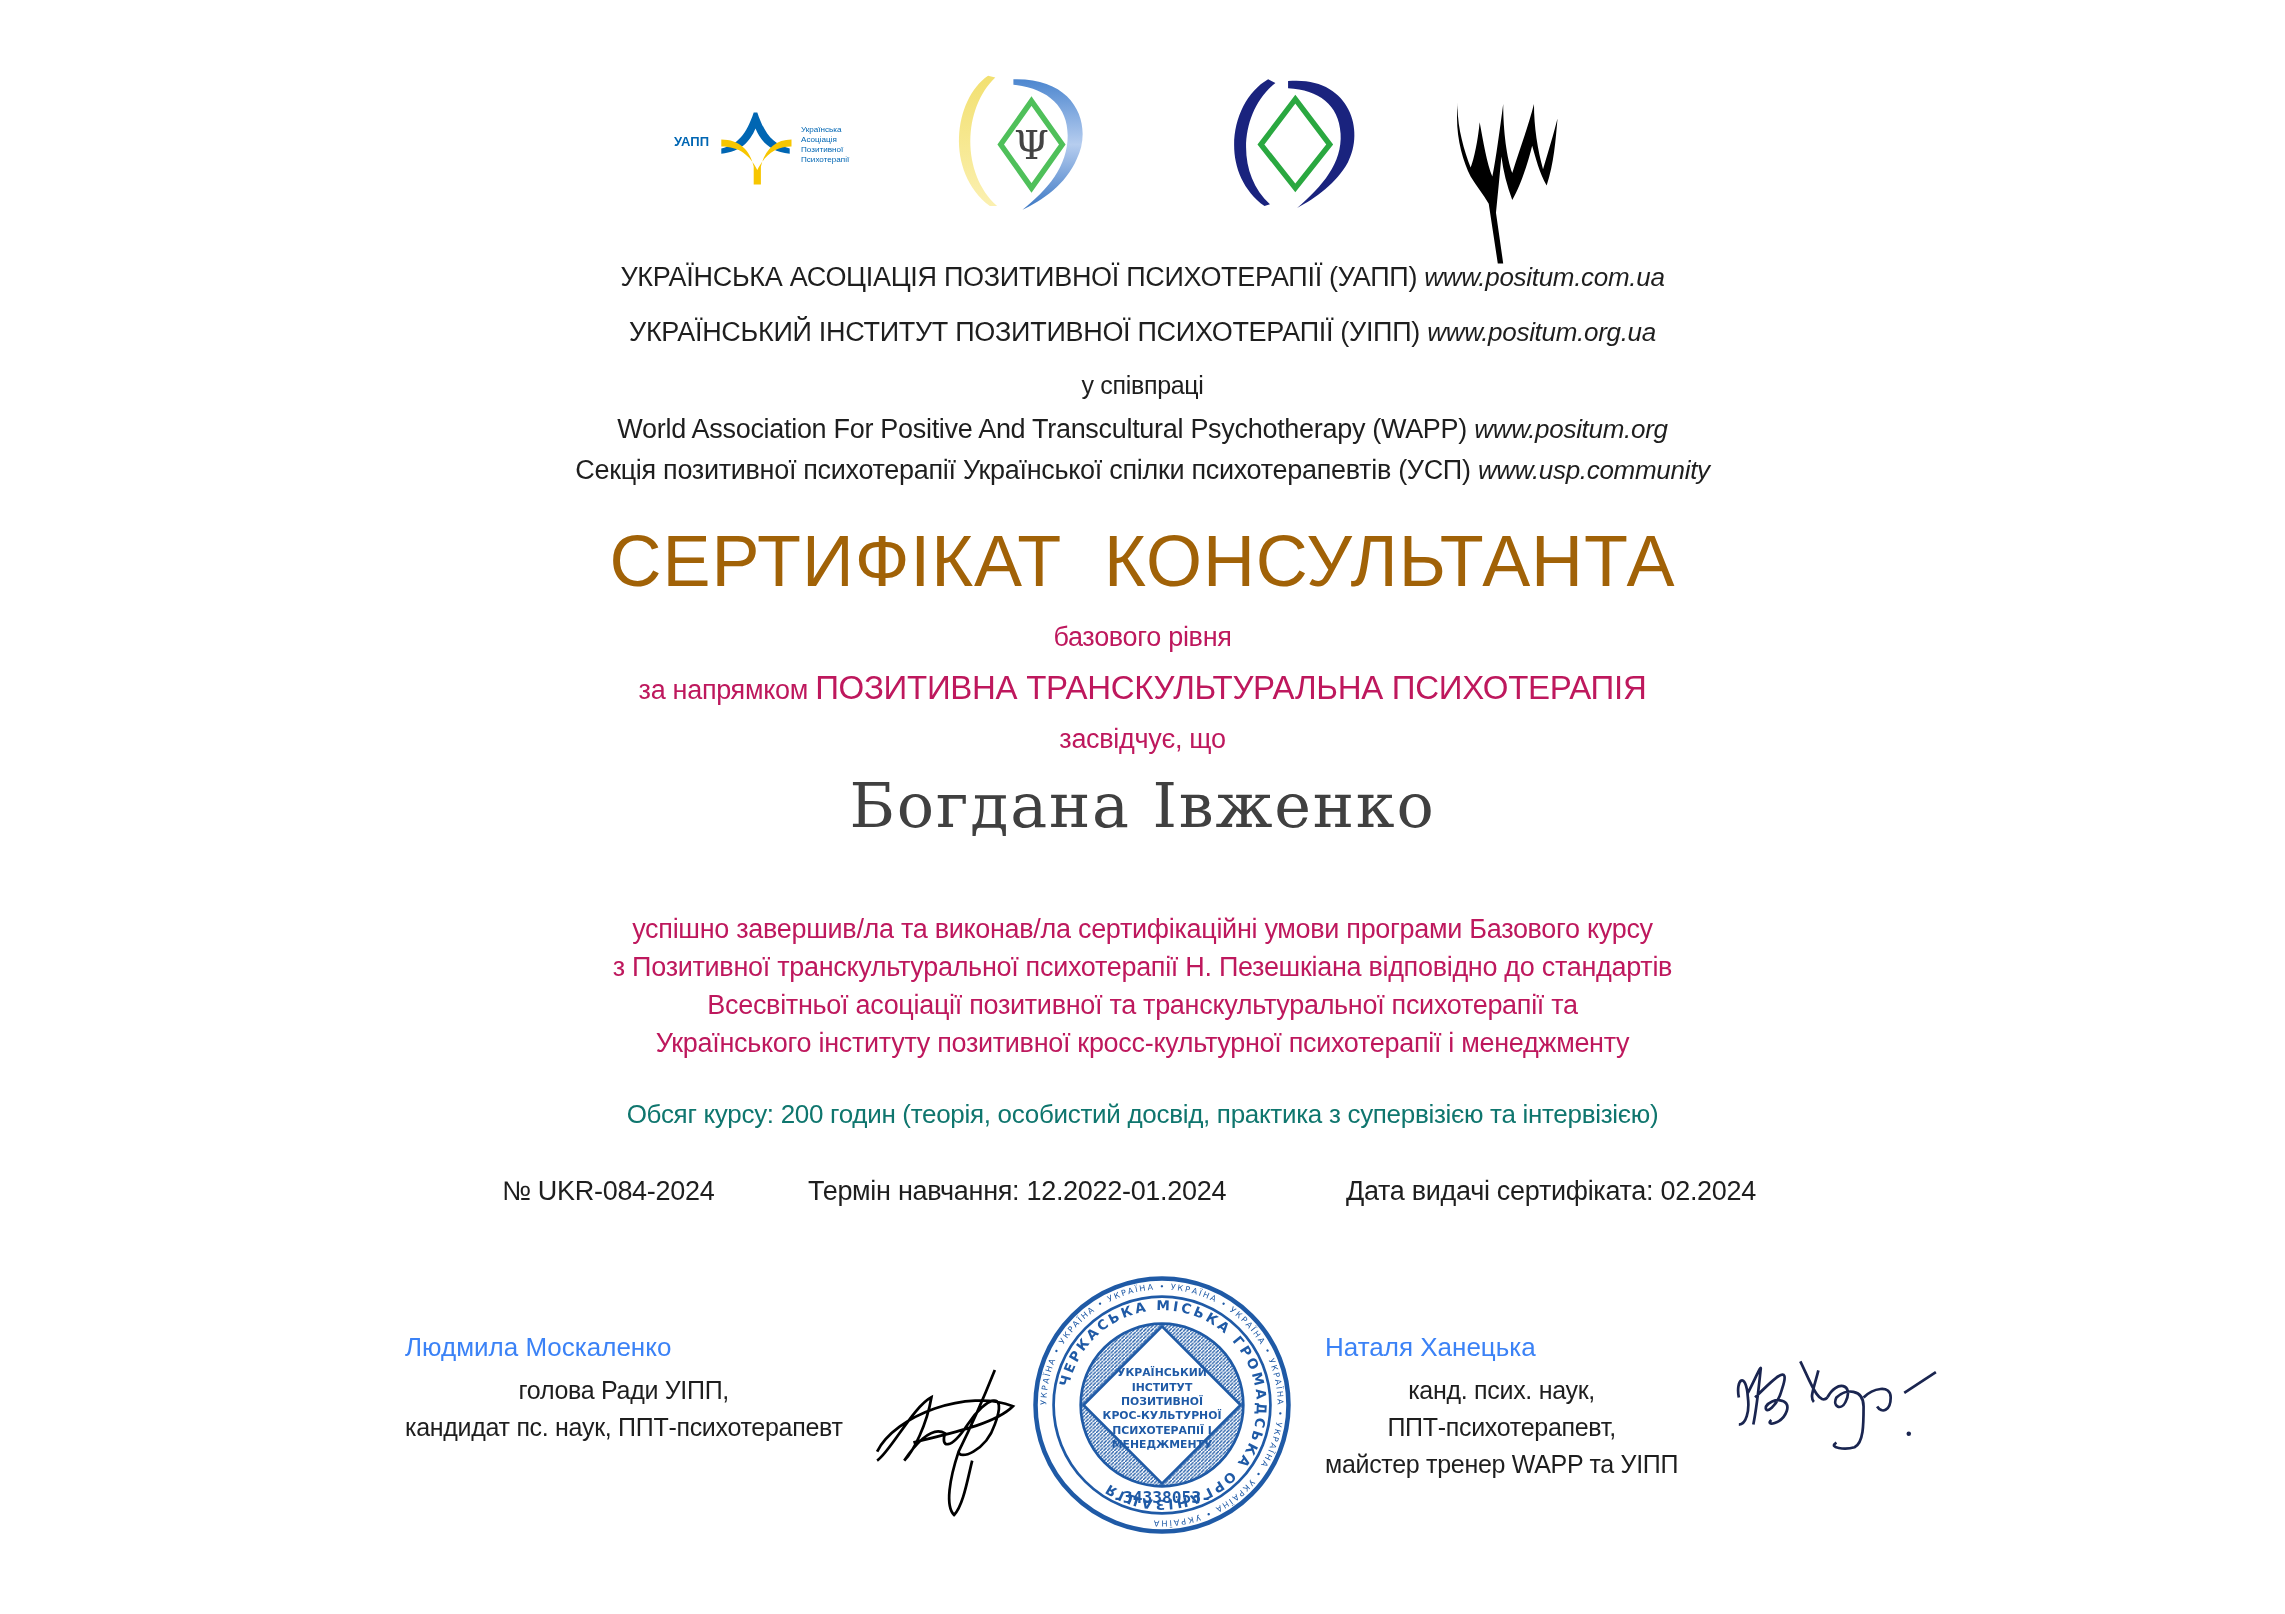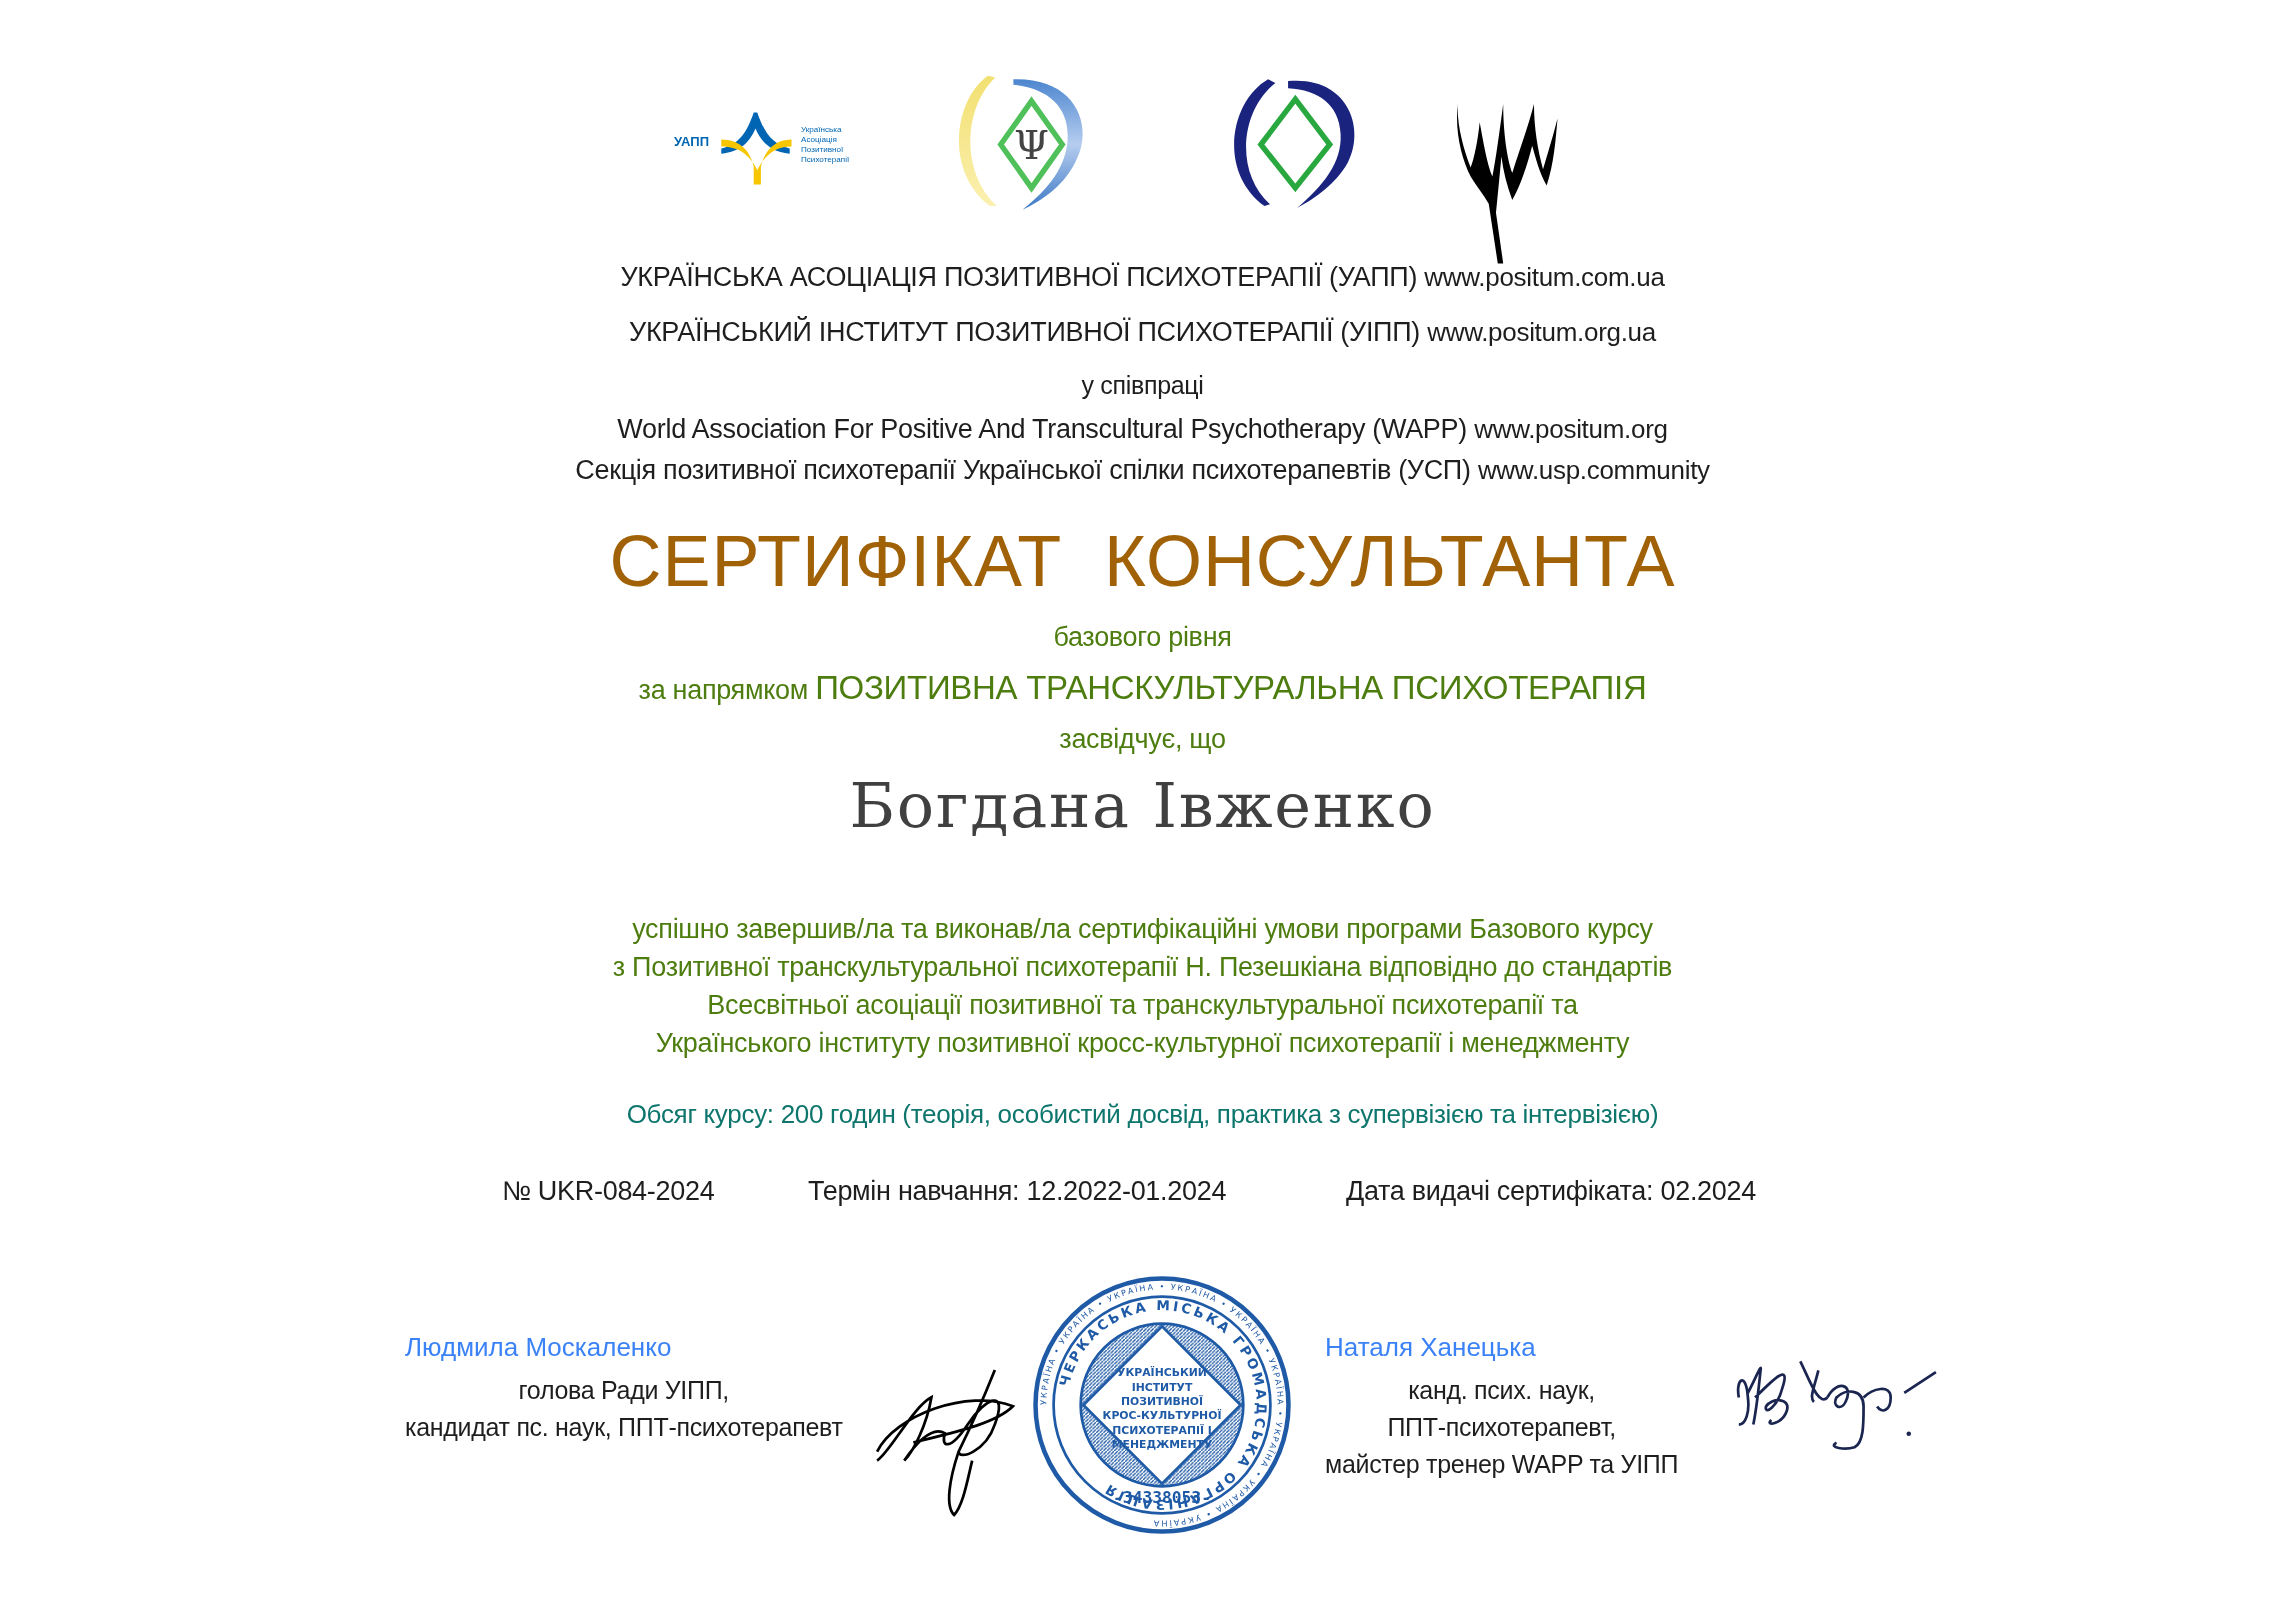--- a/index.html
+++ b/index.html
@@ -2,23 +2,23 @@
 <html style="font-size:14.5px"><head>
 <meta charset="utf-8">
 <style>
   html, body { margin: 0; padding: 0; background: #ffffff; }
   body { width: 2285px; height: 1615px; position: relative; overflow: hidden;
          font-family: "Liberation Sans", "DejaVu Sans", sans-serif; color: #1a1a1a; }
   .abs { position: absolute; }
   .center { position: absolute; left: 0; width: 2285px; text-align: center; }
   .thin { font-weight: 300; letter-spacing: -0.3px; }
   .org-line { font-size: 27px; color: #1e1e1e; font-stretch: condensed; }
-  .org-line .url { font-size: 26px; }
+  .org-line .url { font-size: 26px; font-style: italic; }
   .title { font-size: 72px; color: #a16207; letter-spacing: 0.9px; font-weight: 400; }
-  .body-line { font-size: 27px; color: #4d7c0f; }
+  .body-line { font-size: 27px; color: #be185d; }
   .gray-line { font-size: 26px; color: #0f766e; }
   .meta-line { font-size: 27px; color: #1e1e1e; }
   .name-script { font-family: "DejaVu Serif", "Liberation Serif", serif; 
                  font-size: 62px; color: #404040; letter-spacing: 1.8px; }
   .sig-name { font-size: 26px; font-weight: 400; color: #3b82f6; }
   .sig-role { font-size: 25px; color: #1e1e1e; line-height: 37px; text-align: center; }
   svg { display: block; }
 </style>
 </head>
 <body>

